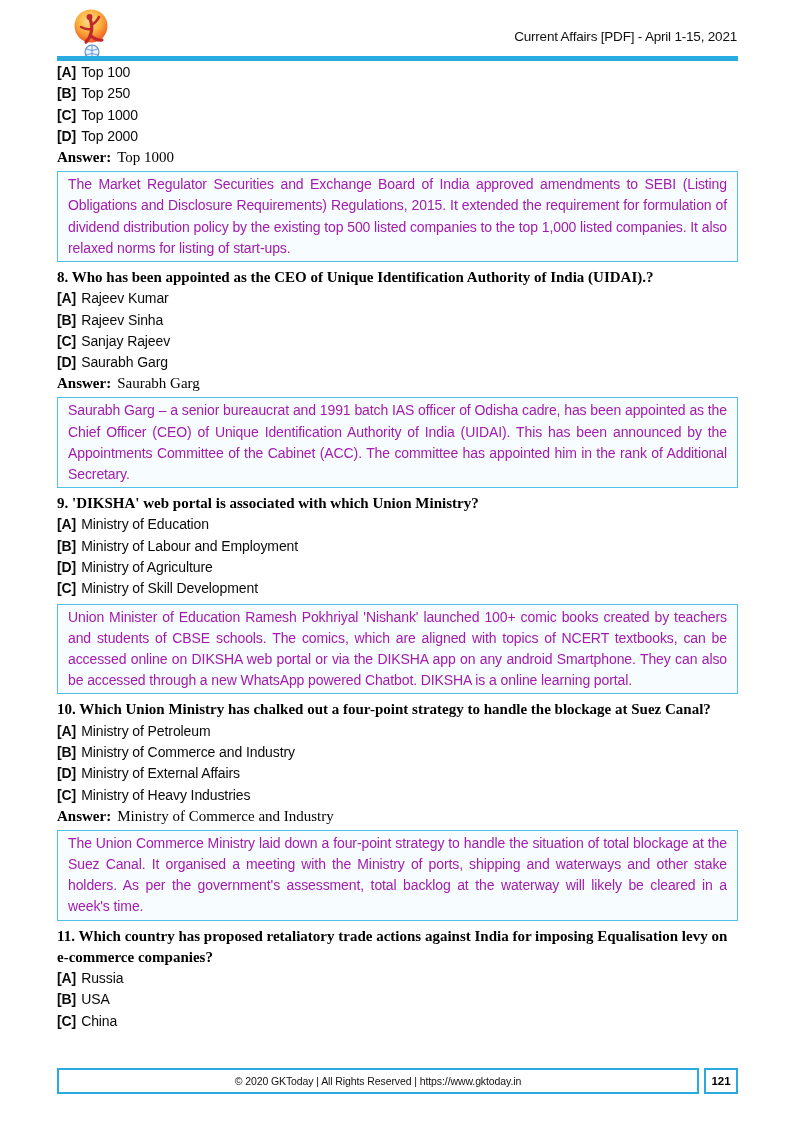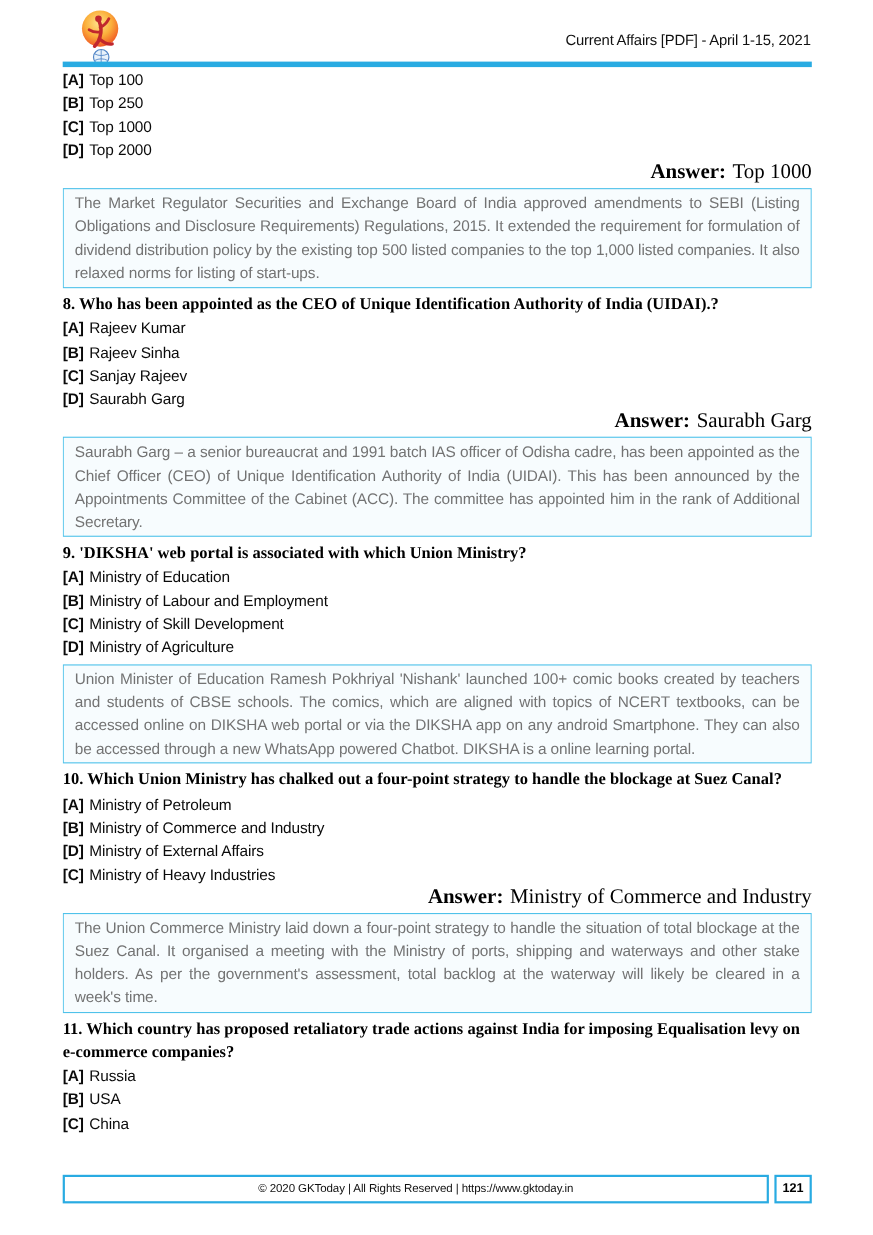--- a/index.html
+++ b/index.html
@@ -7,24 +7,24 @@
         font-family:"Liberation Sans",sans-serif;color:#000;}
   
   .logo{position:absolute;left:64px;top:8px;width:52px;height:54px;}
   .header-title{position:absolute;top:29px;right:57px;font-size:13.5px;letter-spacing:-0.2px;color:#111;}
   .header-rule{position:absolute;left:57px;top:56px;width:681px;height:5px;background:#29ABE2;}
   
   main{position:absolute;left:57px;top:62px;width:681px;height:1002px;overflow:hidden;}
   .q{font-family:"Liberation Serif",serif;font-size:15px;line-height:21.2px;margin:0;color:#000;font-weight:bold;}
   .opt{font-size:14px;line-height:21.3px;margin:0;letter-spacing:-0.1px;color:#0a0a0a;}
   .ol{font-weight:bold;margin-right:5px;}
-  .ans{font-family:"Liberation Serif",serif;font-size:19px;line-height:20px;margin:0;text-align:right;}
+  .ans{font-family:"Liberation Serif",serif;font-size:15px;line-height:20px;margin:0;}
   .al{font-weight:bold;margin-right:6px;}
   .expl{border:1.5px solid #4FC2EA;background:#f7fcfe;padding:2px 10px;margin:4px 0 5px;}
-  .expl p{margin:0;font-size:14px;line-height:21.2px;text-align:justify;letter-spacing:-0.1px;color:#737373;}
+  .expl p{margin:0;font-size:14px;line-height:21.2px;text-align:justify;letter-spacing:-0.1px;color:#a21caf;}
   
   .footer{position:absolute;left:57px;top:1068px;width:681px;height:26px;display:flex;gap:5px;box-sizing:border-box;}
   .fbox{flex:1;border:2px solid #29ABE2;box-sizing:border-box;display:flex;align-items:center;justify-content:center;
         font-size:10.5px;letter-spacing:-0.1px;color:#111;}
   .pbox{width:34px;border:2px solid #29ABE2;box-sizing:border-box;display:flex;align-items:center;justify-content:center;
         font-size:11.5px;font-weight:bold;color:#000;}
 </style>
 </head>
 <body>
 
@@ -74,22 +74,22 @@
       <p class="ans"><span class="al">Answer:</span><span>Saurabh Garg</span></p>
       <div class="expl">
           <p>Saurabh Garg – a senior bureaucrat and 1991 batch IAS officer of Odisha cadre, has been appointed as the Chief Officer (CEO) of Unique Identification Authority of India (UIDAI). This has been announced by the Appointments Committee of the Cabinet (ACC). The committee has appointed him in the rank of Additional Secretary.</p>
         </div>
     </section>
 
     <section>
       <p class="q">9. 'DIKSHA' web portal is associated with which Union Ministry?</p>
       <p class="opt"><span class="ol">[A]</span><span>Ministry of Education</span></p>
       <p class="opt"><span class="ol">[B]</span><span>Ministry of Labour and Employment</span></p>
+      <p class="opt"><span class="ol">[D]</span><span>Ministry of Agriculture</span></p>
       <p class="opt"><span class="ol">[C]</span><span>Ministry of Skill Development</span></p>
-      <p class="opt"><span class="ol">[D]</span><span>Ministry of Agriculture</span></p>
       <div class="expl">
           <p>Union Minister of Education Ramesh Pokhriyal 'Nishank' launched 100+ comic books created by teachers and students of CBSE schools. The comics, which are aligned with topics of NCERT textbooks, can be accessed online on DIKSHA web portal or via the DIKSHA app on any android Smartphone. They can also be accessed through a new WhatsApp powered Chatbot. DIKSHA is a online learning portal.</p>
         </div>
     </section>
 
     <section>
       <p class="q">10. Which Union Ministry has chalked out a four-point strategy to handle the blockage at Suez Canal?</p>
       <p class="opt"><span class="ol">[A]</span><span>Ministry of Petroleum</span></p>
       <p class="opt"><span class="ol">[B]</span><span>Ministry of Commerce and Industry</span></p>
       <p class="opt"><span class="ol">[D]</span><span>Ministry of External Affairs</span></p>

